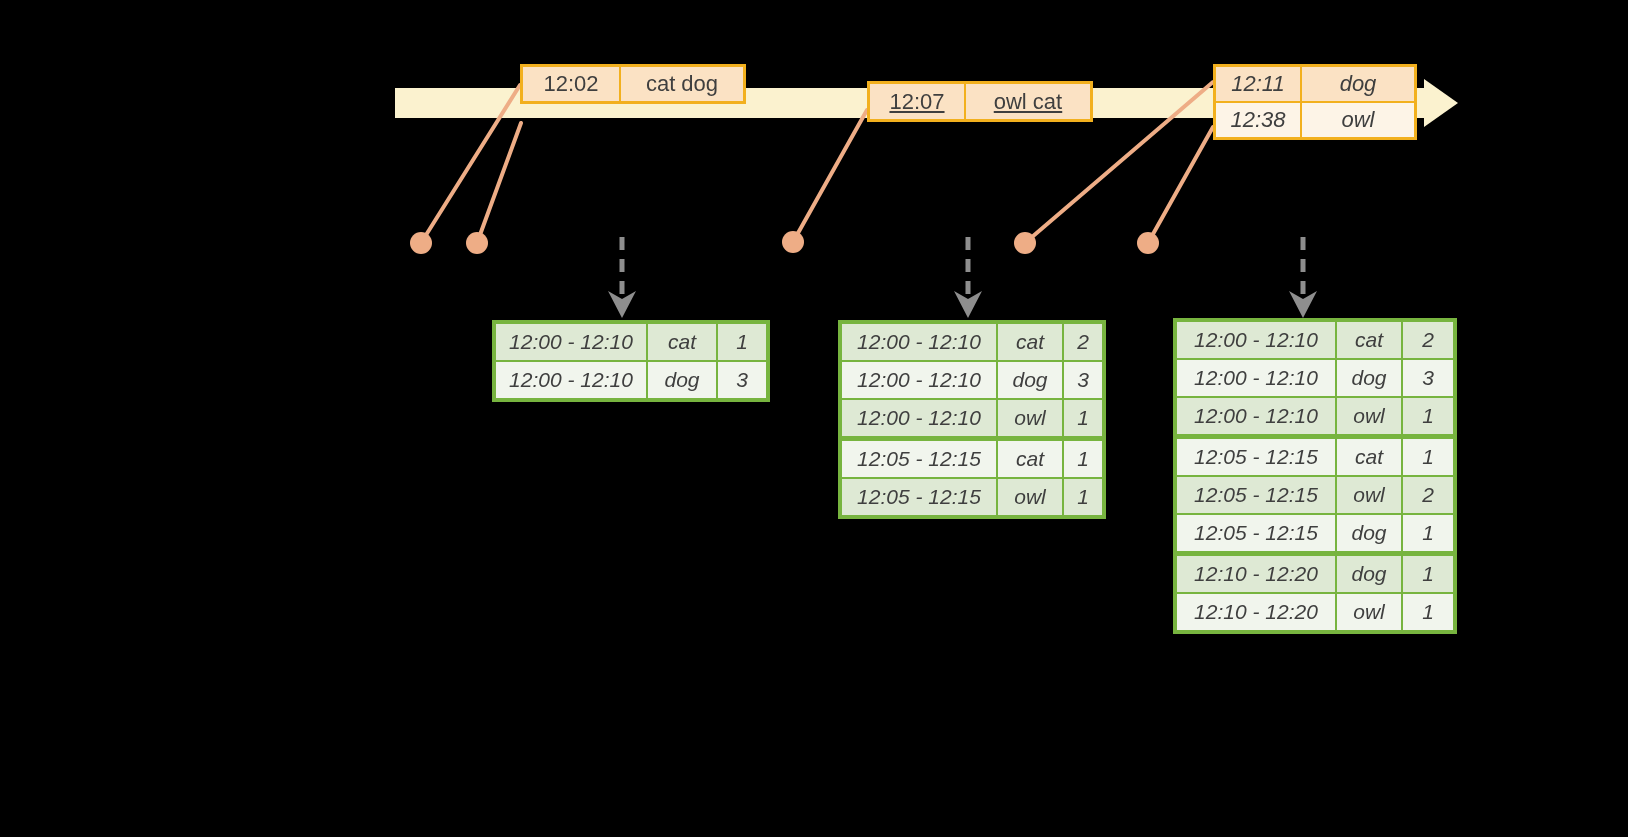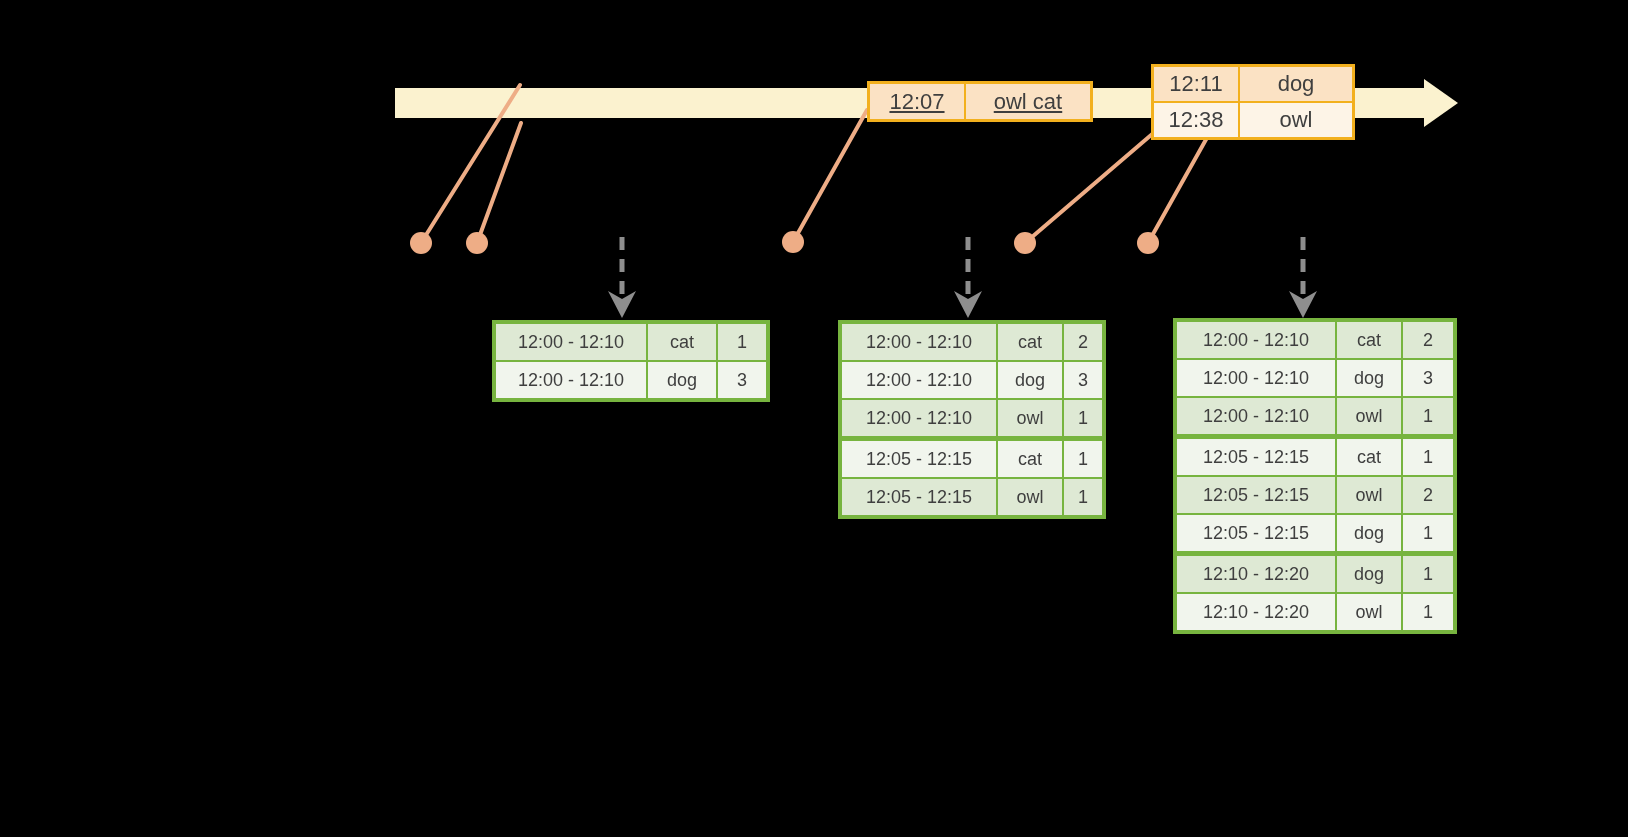--- a/index.html
+++ b/index.html
@@ -43,29 +43,30 @@
   .event-table td{
     border:2px solid var(--gold);
     height:34px;padding:0 6px;text-align:center;
     background:var(--cream);
     color:var(--ink);
   }
   .event-table tr:first-child td{background:var(--peach);}
   #event-table-1{left:520px;top:64px;}
   #event-table-2{left:867px;top:81px;}
   #event-table-2 td{height:35px;text-decoration:underline;}
-  #event-table-3{left:1151px;top:64px;}
+  #event-table-3{left:1213px;top:64px;font-style:italic;}
   #event-table-1 td:first-child{width:84px;}  #event-table-1 td:last-child{width:110px;}
   #event-table-2 td:first-child{width:82px;}  #event-table-2 td:last-child{width:112px;}
   #event-table-3 td:first-child{width:72px;}  #event-table-3 td:last-child{width:100px;}
   
   .result-table{
     position:absolute;
-    font-size:18px;
+    font-size:21px;
     border:4px solid var(--green);
+    font-style:italic;
   }
   .result-table td{
     border:2px solid var(--green);
     height:36px;padding:0 4px;text-align:center;
     color:var(--ink);
   }
   .result-table tr.alt-a td{background:var(--green-row-a);}
   .result-table tr.alt-b td{background:var(--green-row-b);}
   .result-table tr.group-start td{border-top:5px solid var(--green);}
   #result-table-1{left:492px;top:320px;}
@@ -103,20 +104,24 @@
     <polygon points="608,291 622,318 636,291 622,299" fill="#8E8E8E"></polygon>
     <line x1="968" y1="237" x2="968" y2="295" stroke="#8E8E8E" stroke-width="5" stroke-dasharray="13 9"></line>
     <polygon points="954,291 968,318 982,291 968,299" fill="#8E8E8E"></polygon>
     <line x1="1303" y1="237" x2="1303" y2="295" stroke="#8E8E8E" stroke-width="5" stroke-dasharray="13 9"></line>
     <polygon points="1289,291 1303,318 1317,291 1303,299" fill="#8E8E8E"></polygon>
   </g>
 </svg>
 
 <table class="event-table" id="event-table-1">
     <tbody>
+      <tr>
+        <td>12:02</td>
+        <td>cat dog</td>
+      </tr>
     </tbody>
   </table>
 <table class="event-table" id="event-table-2">
     <tbody>
       <tr>
         <td>12:07</td>
         <td>owl cat</td>
       </tr>
     </tbody>
   </table>

